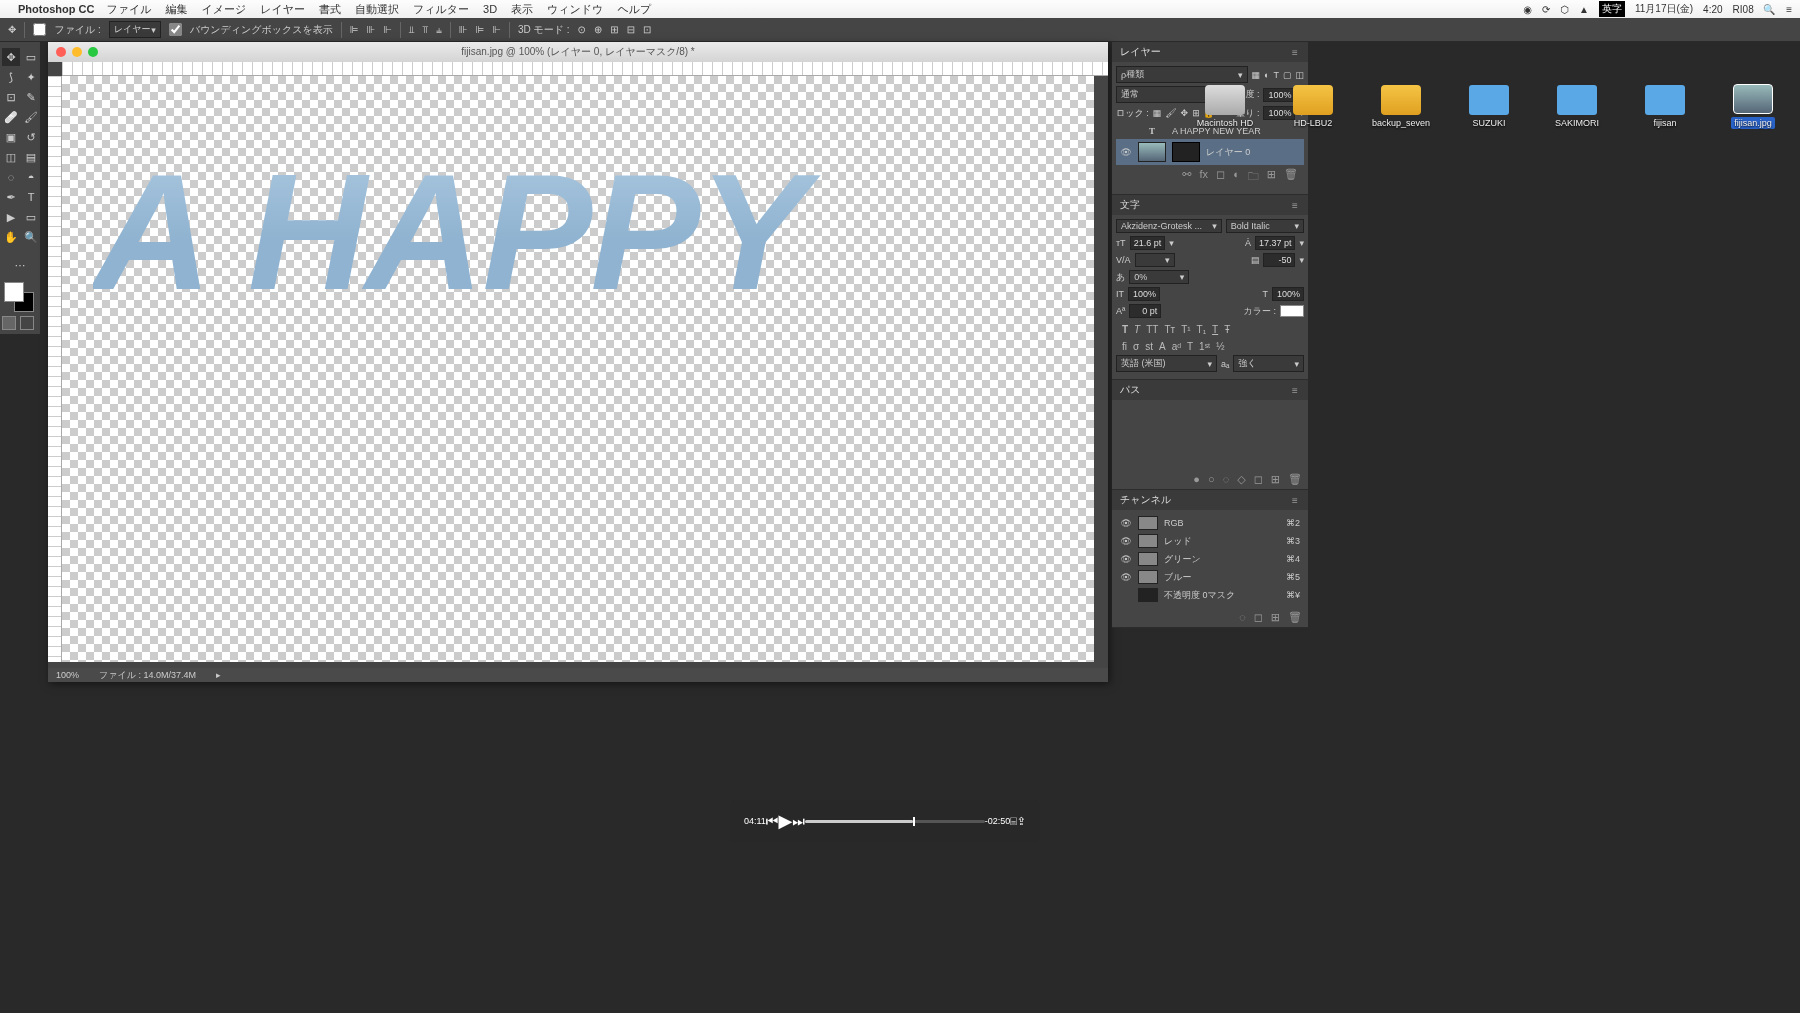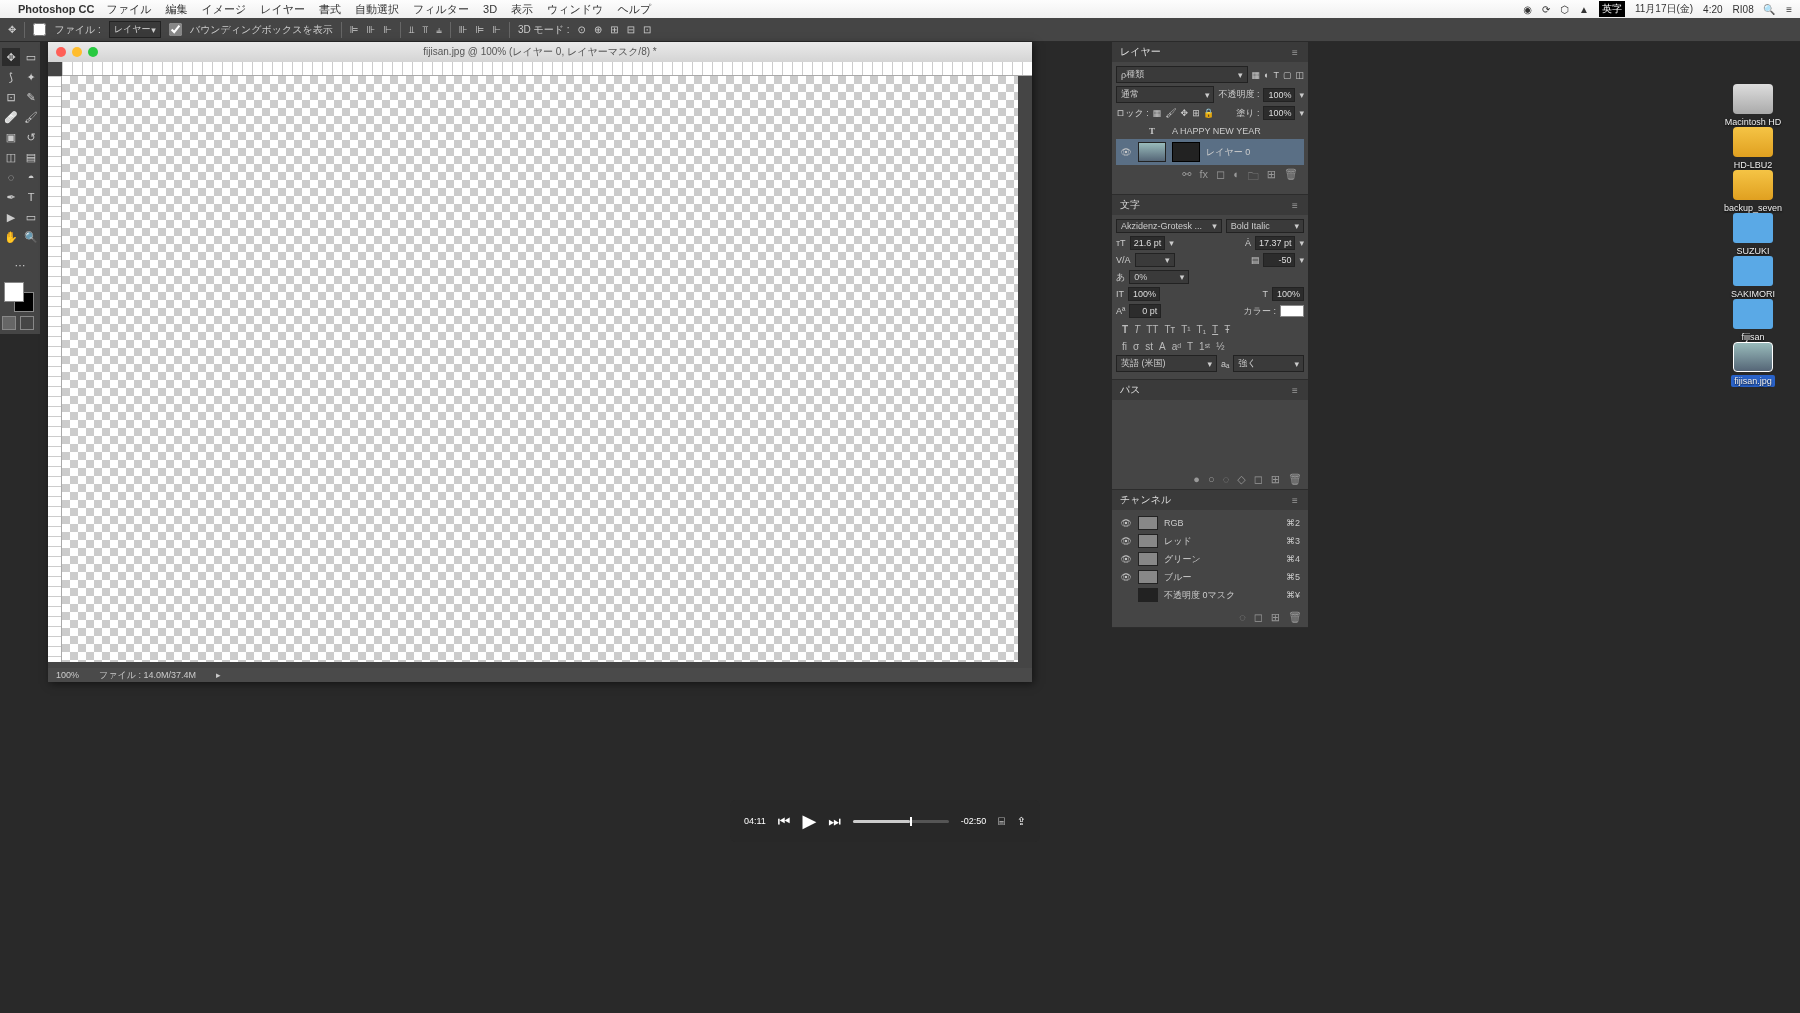--- a/index.html
+++ b/index.html
@@ -16,21 +16,21 @@
 .workspace { position:absolute; top:42px; left:0; right:0; bottom:0; }
 .toolbox { position:absolute; left:0; top:0; width:40px; background:#454545; padding-top:4px; }
 .tool-grid { display:grid; grid-template-columns:18px 18px; gap:2px; padding:2px; }
 .tool { width:18px; height:18px; background:#454545; display:flex; align-items:center; justify-content:center; font-size:11px; color:#ccc; cursor:pointer; }
 .tool.active { background:#2c2c2c; }
 .swatches { margin-top:8px; position:relative; width:36px; height:30px; }
 .swatches .fg { position:absolute; width:20px; height:20px; background:#fff; border:1px solid #888; left:4px; top:0; }
 .swatches .bg { position:absolute; width:20px; height:20px; background:#000; border:1px solid #888; left:14px; top:10px; }
 .qm { display:flex; gap:4px; padding:4px 2px; }
 .qm div { width:14px; height:14px; border:1px solid #888; }
-.doc-window { position:absolute; left:48px; top:0; width:984px; height:640px; background:#454545; box-shadow:2px 2px 8px rgba(0,0,0,.5); }
+.doc-window { position:absolute; left:48px; top:0; width:1060px; height:640px; background:#454545; box-shadow:2px 2px 8px rgba(0,0,0,.5); }
 .doc-titlebar { height:20px; background:linear-gradient(#eaeaea,#d4d4d4); display:flex; align-items:center; padding:0 8px; font-size:10px; color:#555; position:relative; }
 .traffic { display:flex; gap:6px; }
 .traffic span { width:10px; height:10px; border-radius:50%; display:block; }
 .tl-red{background:#ff5f57;} .tl-yel{background:#ffbd2e;} .tl-grn{background:#28c940;}
 .doc-title { position:absolute; left:0; right:0; text-align:center; pointer-events:none; }
 .ruler-h { height:14px; background:#fff; border-bottom:1px solid #aaa; margin-left:14px; background-image:repeating-linear-gradient(to right,#ccc 0,#ccc 1px,transparent 1px,transparent 10px); }
 .ruler-v { width:14px; background:#fff; border-right:1px solid #aaa; position:absolute; top:34px; bottom:20px; left:0; background-image:repeating-linear-gradient(to bottom,#ccc 0,#ccc 1px,transparent 1px,transparent 10px); }
 .canvas-area { position:absolute; left:14px; top:34px; right:14px; bottom:20px; background:#5a5a5a; overflow:hidden; }
 .canvas { position:absolute; left:0; top:0; width:100%; height:100%; background-image:linear-gradient(45deg,#ccc 25%,transparent 25%),linear-gradient(-45deg,#ccc 25%,transparent 25%),linear-gradient(45deg,transparent 75%,#ccc 75%),linear-gradient(-45deg,transparent 75%,#ccc 75%); background-size:16px 16px; background-position:0 0,0 8px,8px -8px,-8px 0; background-color:#fff; }
 .canvas-text { position:absolute; left:3%; top:14%; width:94%; font-family:"Arial Black",sans-serif; font-style:italic; font-weight:900; line-height:.9; letter-spacing:-2px; }
@@ -49,29 +49,29 @@
 .layer-row.sel { background:#5a6f85; }
 .eye { width:12px; text-align:center; }
 .thumb { width:28px; height:20px; background:#888; border:1px solid #222; }
 .thumb-mask { width:28px; height:20px; background:#222; border:1px solid #000; display:inline-block; }
 .layer-icons { display:flex; gap:8px; justify-content:flex-end; padding:3px 6px; color:#999; font-size:11px; }
 .char-icons { display:flex; gap:6px; padding:3px 6px; font-size:10px; color:#bbb; }
 .channels .ch-row { display:flex; align-items:center; padding:2px 4px; gap:6px; justify-content:space-between; }
 .ch-left { display:flex; align-items:center; gap:6px; }
 .ch-thumb { width:20px; height:14px; background:#888; border:1px solid #222; }
 .color-swatch { width:24px; height:12px; background:#fff; border:1px solid #888; }
-.desktop-icons { position:absolute; right:12px; top:42px; display:flex; flex-direction:column; align-items:center; }
+.desktop-icons { position:absolute; right:12px; top:42px; display:flex; flex-direction:row; gap:18px; align-items:center; }
 .di { display:flex; flex-direction:column; align-items:center; gap:3px; width:70px; }
 .di-icon { width:40px; height:30px; border-radius:4px; }
 .di-hd { background:linear-gradient(#ddd,#aaa); }
 .di-drv { background:linear-gradient(#f5c445,#e0a020); }
 .di-fold { background:#5aa9e6; border-radius:3px; }
 .di-label { font-size:9px; text-align:center; color:#eee; text-shadow:0 1px 2px #000; }
 .di-label.sel { background:#2962c9; padding:1px 3px; border-radius:2px; }
-.player { position:absolute; left:730px; top:800px; width:310px; height:42px; background:rgba(40,40,40,.95); border-radius:6px; display:flex; align-items:center; padding:0 14px; gap:12px; color:#fff; font-size:9px; }
+.player { position:absolute; left:730px; top:800px; width:310px; height:42px; background:rgba(40,40,40,.95); border-radius:6px; display:flex; align-items:center; padding:0 14px; color:#fff; font-size:9px; }
 .pbtn { font-size:14px; color:#fff; cursor:pointer; }
 .pslider { flex:1; height:3px; background:#555; position:relative; border-radius:2px; }
 .pslider .prog { position:absolute; left:0; top:0; bottom:0; width:60%; background:#ccc; border-radius:2px; }
 .pslider .knob { position:absolute; top:-3px; left:60%; width:2px; height:9px; background:#fff; }
 .icon-btn { cursor:pointer; }
 .menu-icn { display:inline-block; width:10px; text-align:center; color:#999; }
 </style>
 </head>
 <body>
 
@@ -178,20 +178,21 @@
         <span class="tl-yel"></span>
         <span class="tl-grn"></span>
       </div>
       <div class="doc-title">fijisan.jpg @ 100% (レイヤー 0, レイヤーマスク/8) *</div>
     </div>
     <div class="ruler-h"></div>
     <div class="ruler-v"></div>
     <div class="canvas-area">
       <div class="canvas">
         <div class="canvas-text">
+          <div class="line1">A HAPPY</div>
         </div>
       </div>
     </div>
     <div class="status-bar">
       <span>100%</span>
       <span>ファイル : 14.0M/37.4M</span>
       <span>▸</span>
     </div>
   </div>
 

